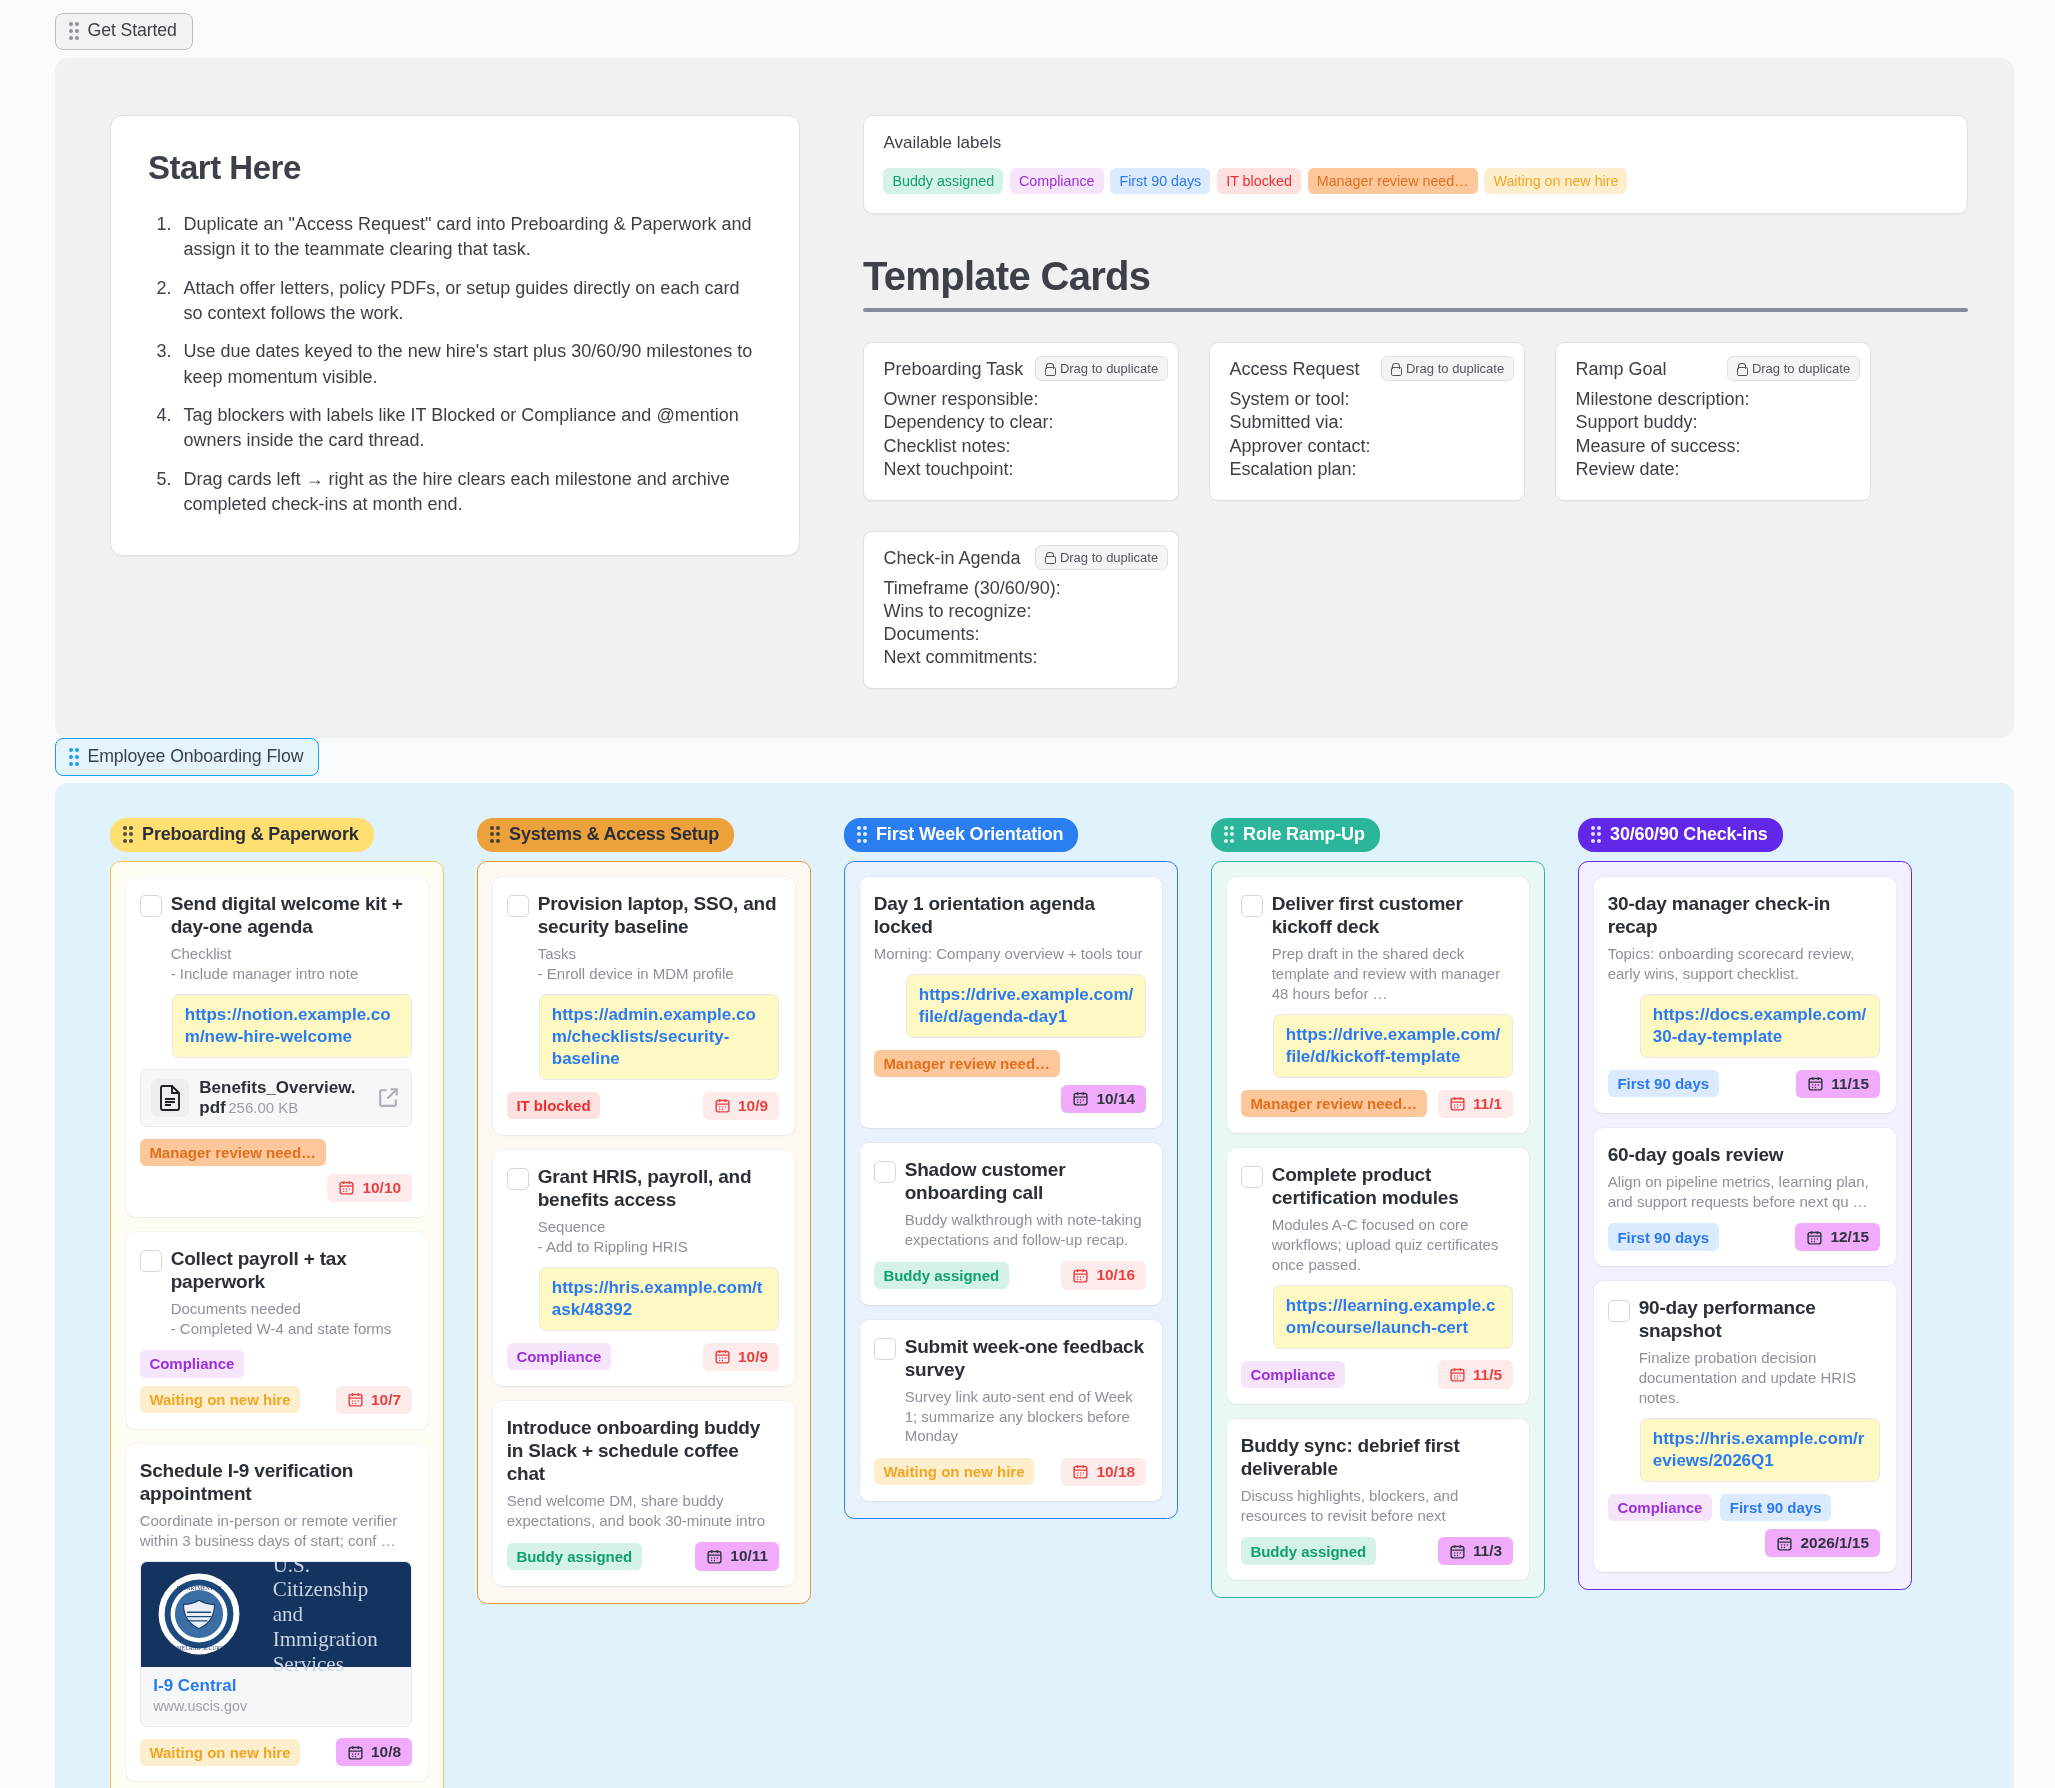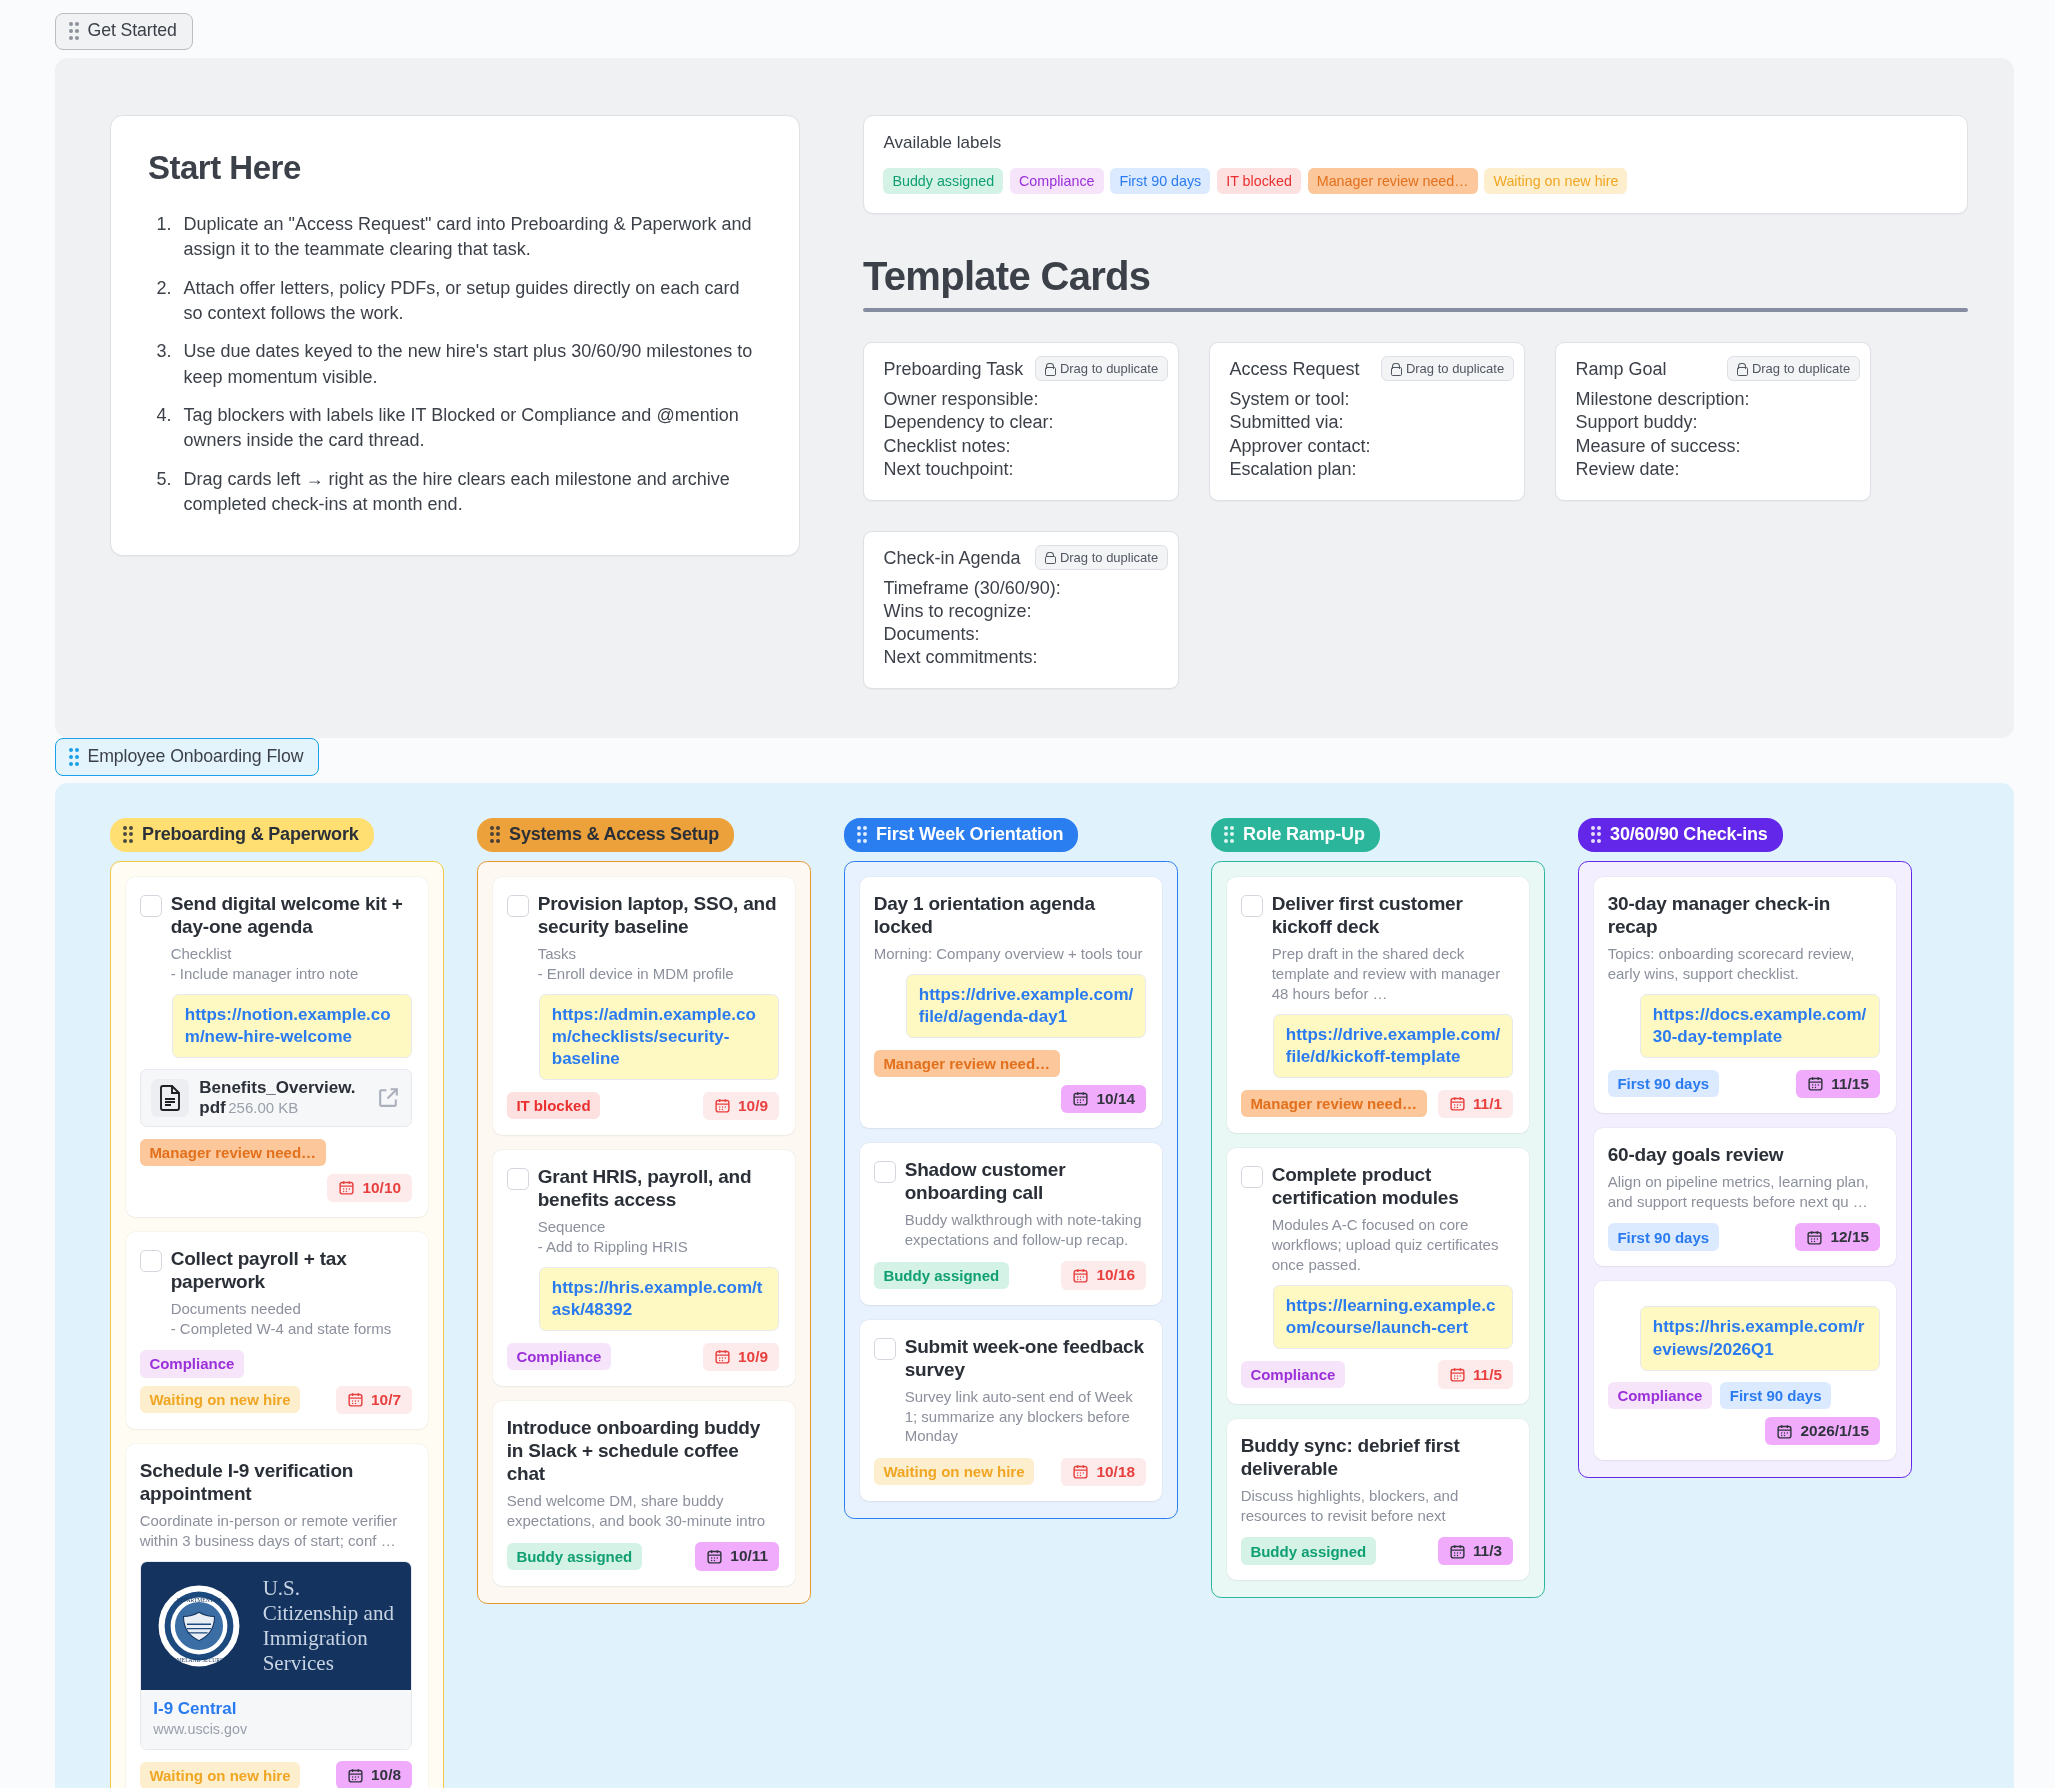--- a/index.html
+++ b/index.html
@@ -161,22 +161,22 @@
   .file-ico {
     width: 38px; height: 38px; flex: none; border-radius: 6.9px; background: #eceef2;
     display: flex; align-items: center; justify-content: center;
   }
   .attach-meta { flex: 1; min-width: 0; }
   .attach-name { font-size: 17px; font-weight: 700; color: #2b3038; line-height: 1.2; word-break: break-all; }
   .attach-size { font-size: 15px; color: #9aa0ab; margin-top: 2.3px; }
 
   .preview { margin-top: 10.3px; border-radius: 6.9px; overflow: hidden; border: 1.1px solid #e7e9ee; }
   .preview-hero {
-    background: #14345f; height: 128px;
-    display: flex; align-items: center; gap: 21px; padding: 0 15px;
+    background: #14345f; height: 105px;
+    display: flex; align-items: center; gap: 31px; padding: 0 15px;
   }
   .seal { width: 86px; height: 86px; flex: none; }
   .hero-text {
     font-family: "Liberation Serif", serif;
     color: #c8d4e4; font-size: 21px; line-height: 1.18;
   }
   .preview-foot { background: #f6f7f9; padding: 9px 12.6px 11.4px 12.6px; }
   .preview-title { font-size: 17px; font-weight: 700; color: #2a7bf0; }
   .preview-host { font-size: 14.3px; color: #9aa0ab; margin-top: 2.3px; }
 
@@ -761,20 +761,27 @@
                   <circle cx="12" cy="14" r="1" fill="currentColor" stroke="none"></circle>
                   <circle cx="16" cy="14" r="1" fill="currentColor" stroke="none"></circle>
                   <circle cx="8" cy="17.6" r="1" fill="currentColor" stroke="none"></circle>
                   <circle cx="12" cy="17.6" r="1" fill="currentColor" stroke="none"></circle>
                 </svg>
                 <span>12/15</span>
               </span>
             </div>
           </div>
           <div class="card">
+            <div class="card-head">
+        <span class="cbox"></span>
+        <div style="flex:1;min-width:0">
+          <div class="card-title">90-day performance snapshot</div>
+          <div class="card-desc">Finalize probation decision documentation and update HRIS notes.</div>
+        </div>
+      </div>
             <div class="linkbox">https://hris.example.com/reviews/2026Q1</div>
       <div class="card-foot">
               <span class="tag" style="background:#f6e4fb;color:#9b30d9">Compliance</span>
               <span class="tag" style="background:#dbeafe;color:#2a7bf0">First 90 days</span>
               <span class="due grey">
                 <svg class="cal" viewBox="0 0 24 24" fill="none" stroke="currentColor" stroke-width="2">
                   <rect x="3" y="5" width="18" height="16" rx="3"></rect>
                   <path d="M3 10h18M8 3v4M16 3v4"></path>
                   <circle cx="8" cy="14" r="1" fill="currentColor" stroke="none"></circle>
                   <circle cx="12" cy="14" r="1" fill="currentColor" stroke="none"></circle>

